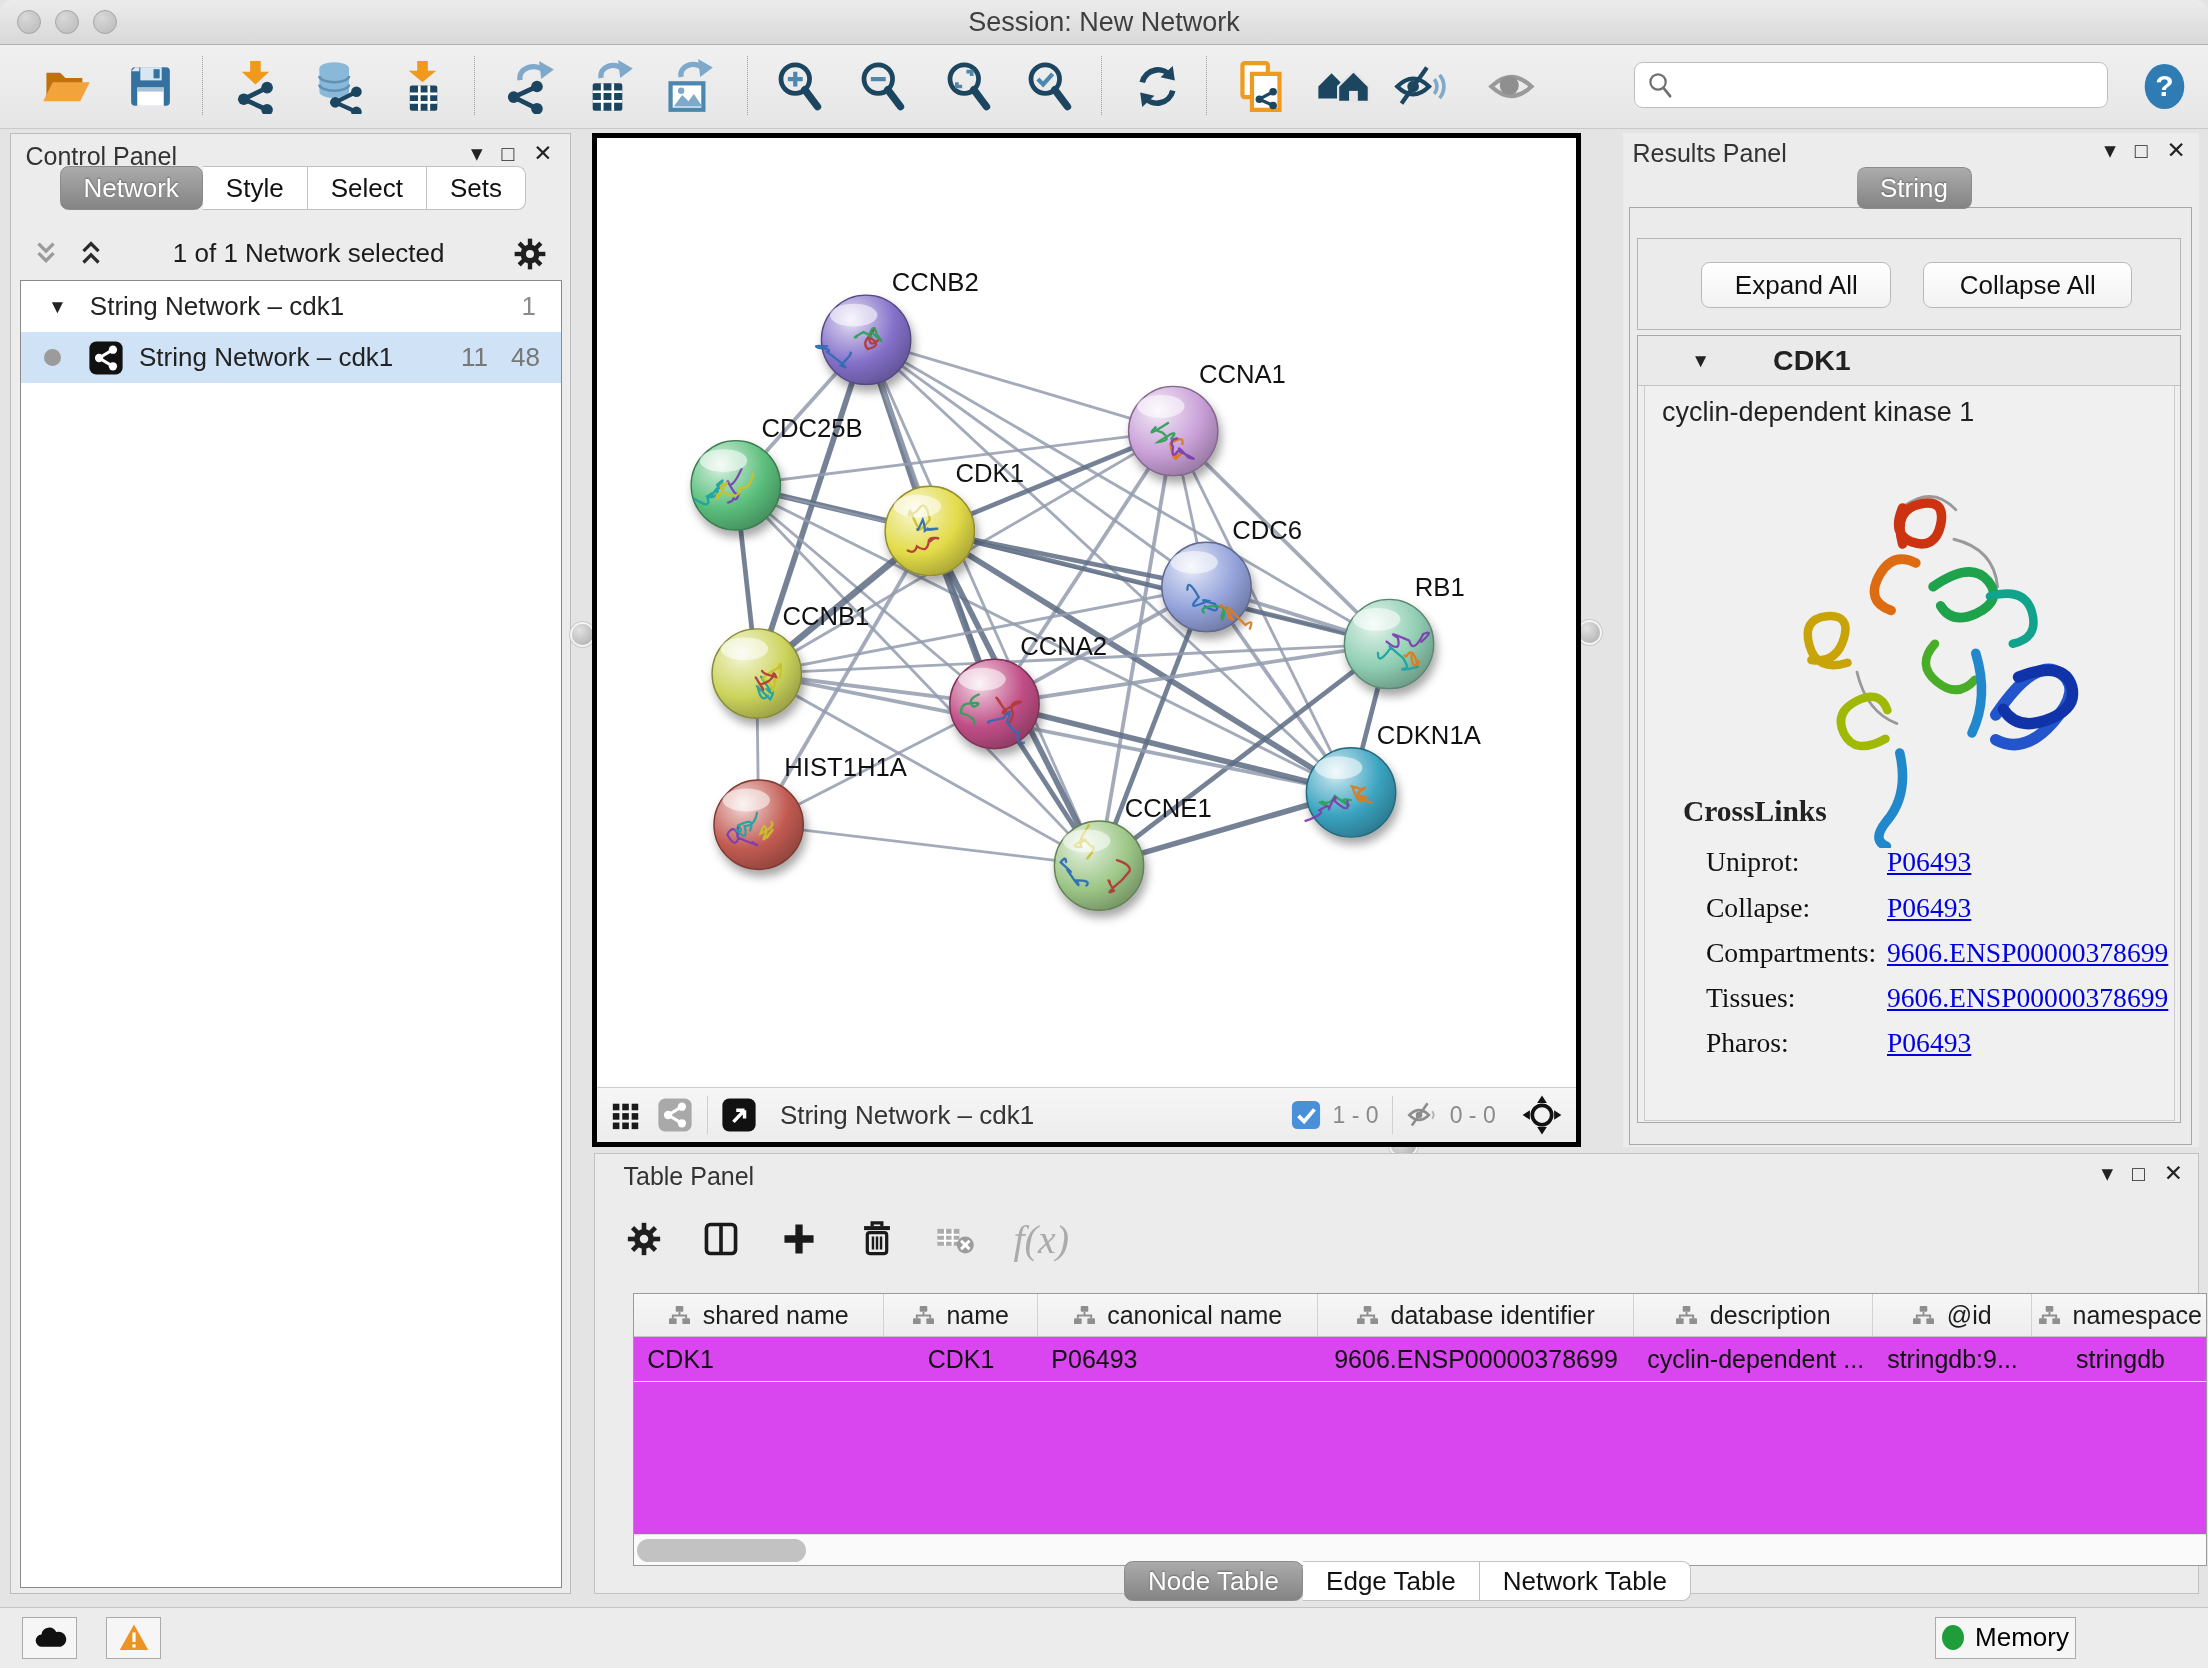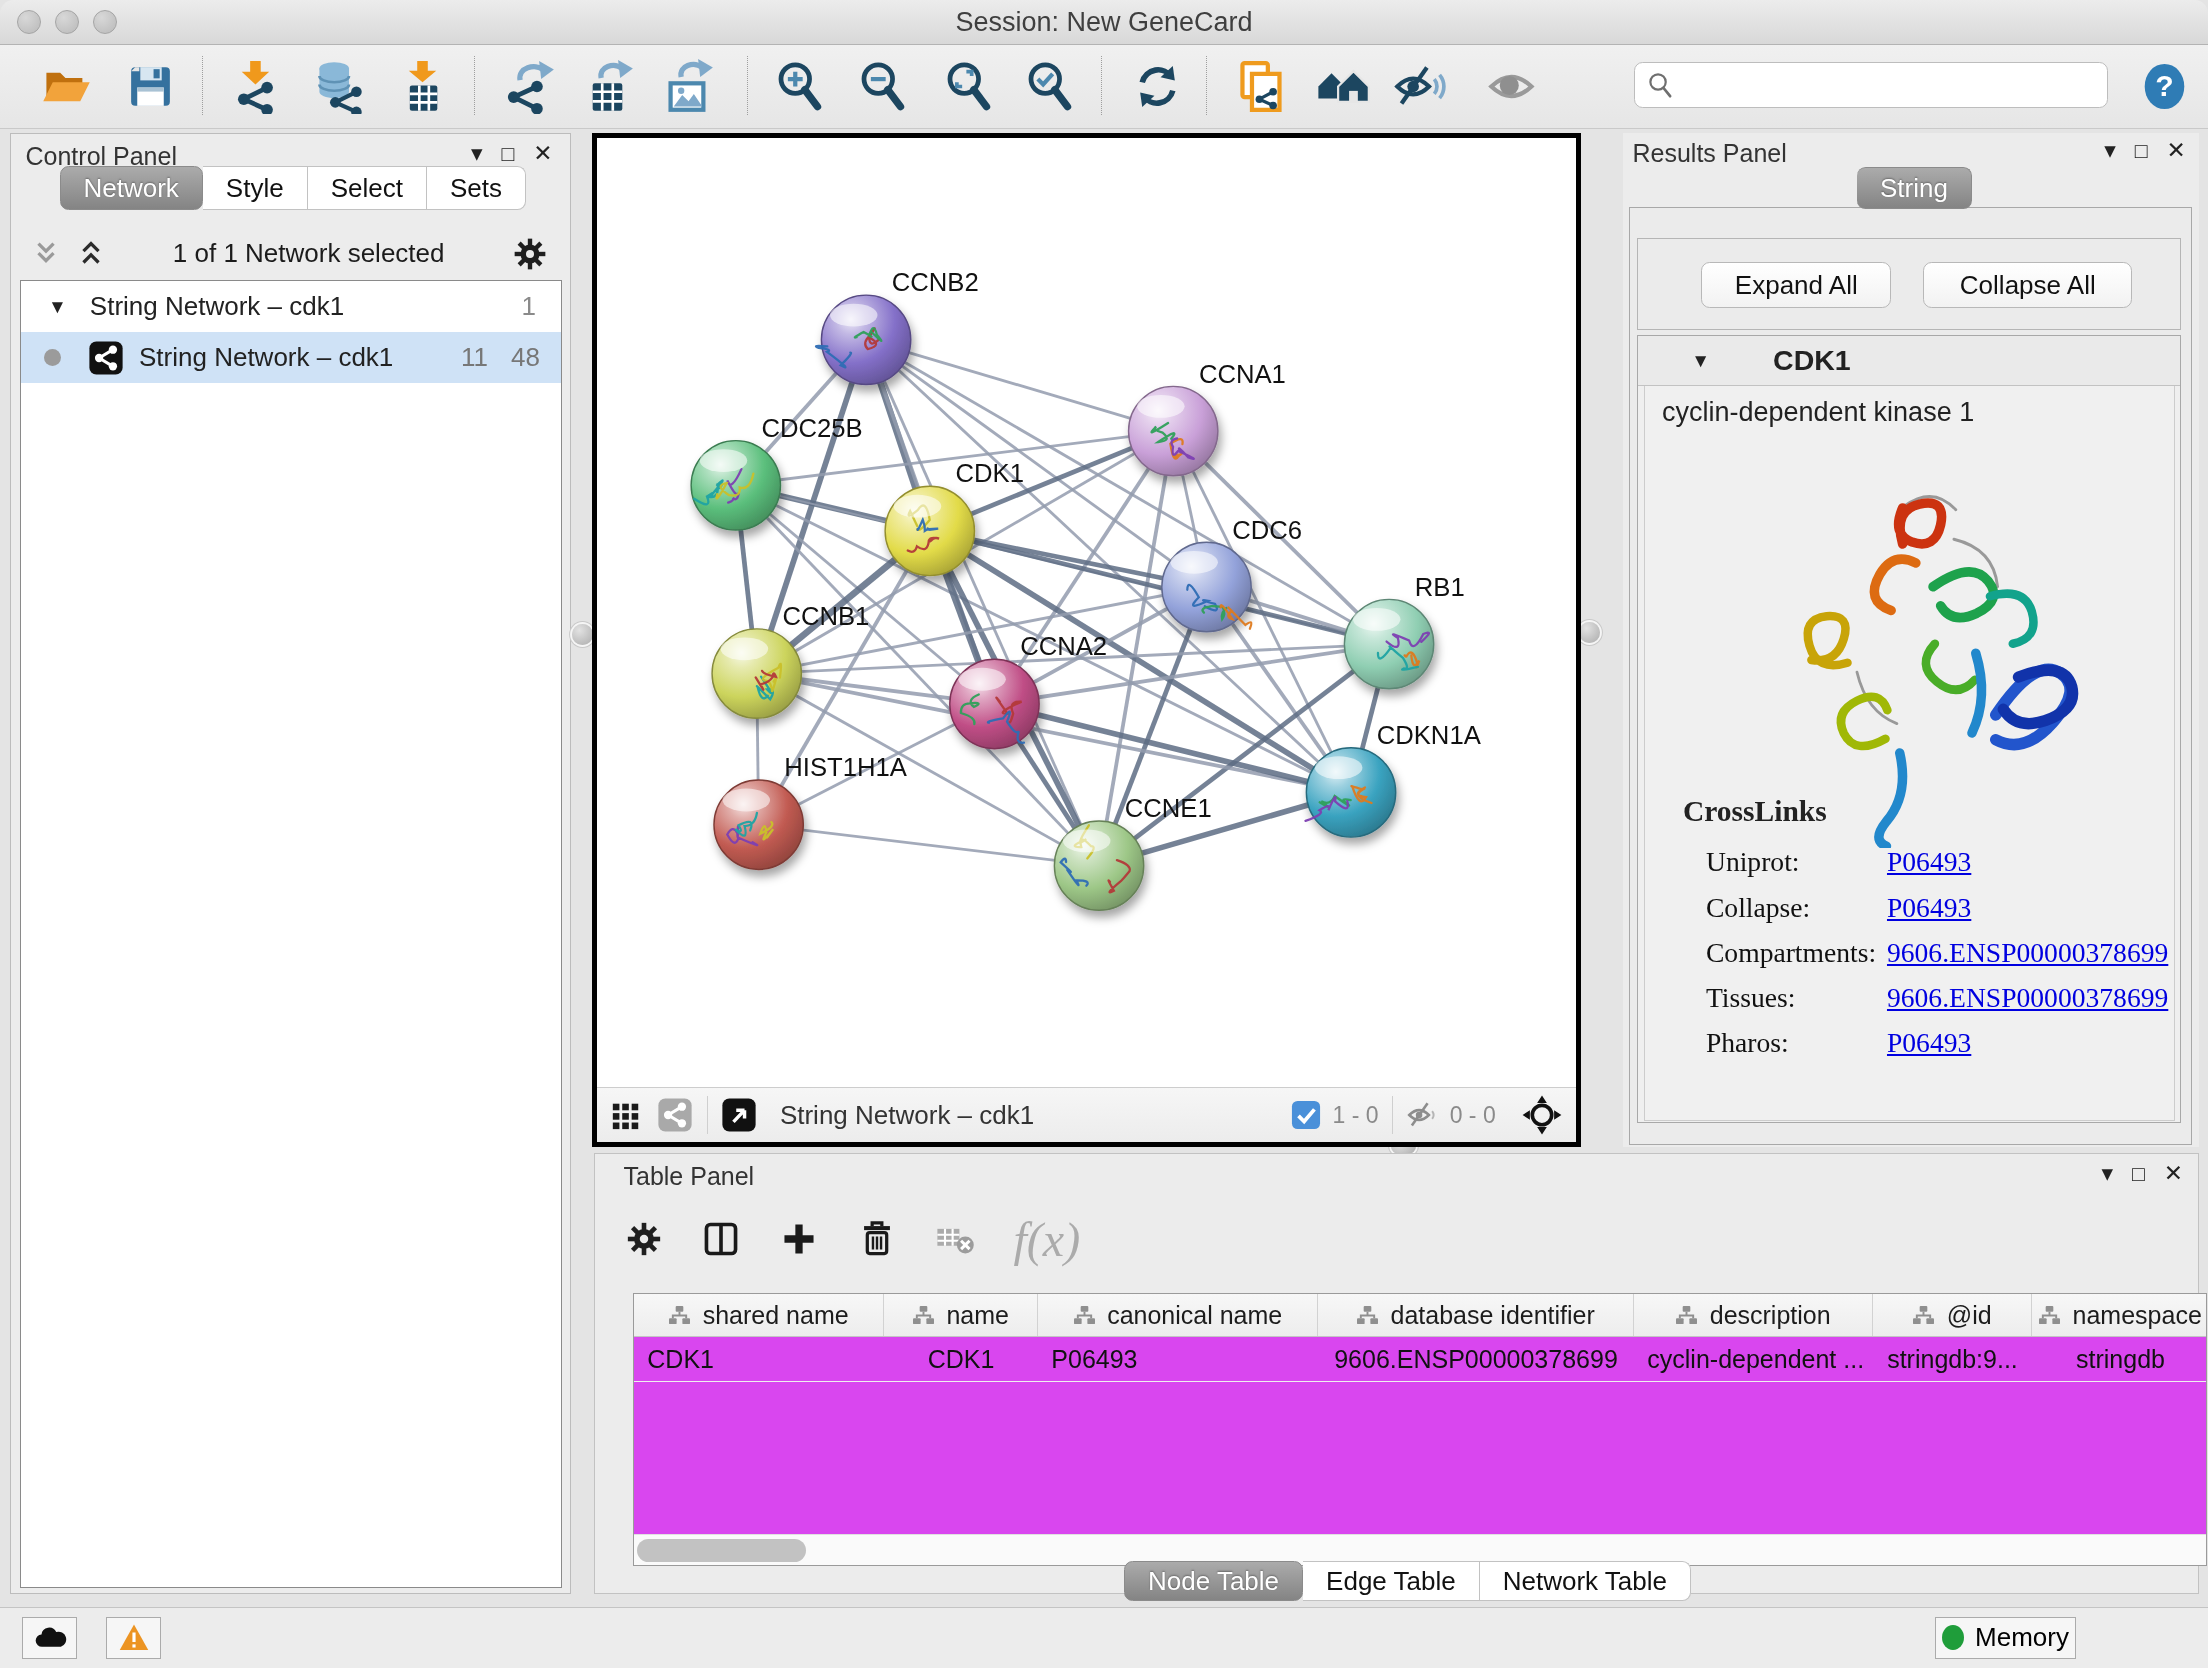--- a/index.html
+++ b/index.html
@@ -84,21 +84,21 @@
 </style>
 </head>
 <body>
 
 <div id="window">
 
   <div id="titlebar" class="abs">
     <span class="tlight" style="left:17px;"></span>
     <span class="tlight" style="left:55px;"></span>
     <span class="tlight" style="left:93px;"></span>
-    <div id="win-title">Session: New GeneCard</div>
+    <div id="win-title">Session: New Network</div>
   </div>
 
   <div id="toolbar" class="abs">
     <button class="tbtn" style="left:38px;">
       <svg width="55" height="55" viewBox="0 0 52 52">
         <path d="M7 40 V13 h13 l5 5 h16 v6 H13 Z" fill="#c0700e"></path>
         <path d="M4 40 L13 22 h35 L39 40 Z" fill="#f2a33b"></path>
       </svg>
     </button>
     <button class="tbtn" style="left:122px;">
@@ -695,21 +695,21 @@
         <rect x="10" y="10" width="32" height="5" fill="#1a1a1a"></rect>
         <rect x="14" y="18" width="24" height="26" rx="3" fill="none" stroke="#1a1a1a" stroke-width="4"></rect>
         <path d="M21 23 v16 M26 23 v16 M31 23 v16" stroke="#1a1a1a" stroke-width="3"></path>
       </svg>
       <svg width="44" height="44" viewBox="0 0 52 52">
         <rect x="4" y="14" width="26" height="20" fill="#ababab"></rect>
         <path d="M4 21 h26 M4 28 h26 M13 14 v20 M22 14 v20" stroke="#fff" stroke-width="2.5"></path>
         <circle cx="37" cy="33" r="10" fill="#9c9c9c"></circle>
         <path d="M32 28 l10 10 M42 28 l-10 10" stroke="#fff" stroke-width="3.5"></path>
       </svg>
-      <span style="font-family:'Liberation Serif','DejaVu Serif',serif;font-style:italic;font-size:48px;color:#ababab;">f(x)</span>
+      <span style="font-family:'Liberation Serif','DejaVu Serif',serif;font-style:italic;font-size:40px;color:#ababab;">f(x)</span>
     </div>
 
     <div id="tp-table">
       <div id="tp-header">
           <div class="th" style="width: 250px;">
             <svg width="23" height="21" viewBox="0 0 24 22">
               <rect x="8" y="1" width="8" height="6" rx="1" fill="#8f8f8f"></rect>
               <rect x="1" y="14" width="8" height="6" rx="1" fill="#8f8f8f"></rect>
               <rect x="15" y="14" width="8" height="6" rx="1" fill="#8f8f8f"></rect>
               <path d="M12 7 v4 M5 14 v-3 h14 v3" stroke="#8f8f8f" stroke-width="2" fill="none"></path>

